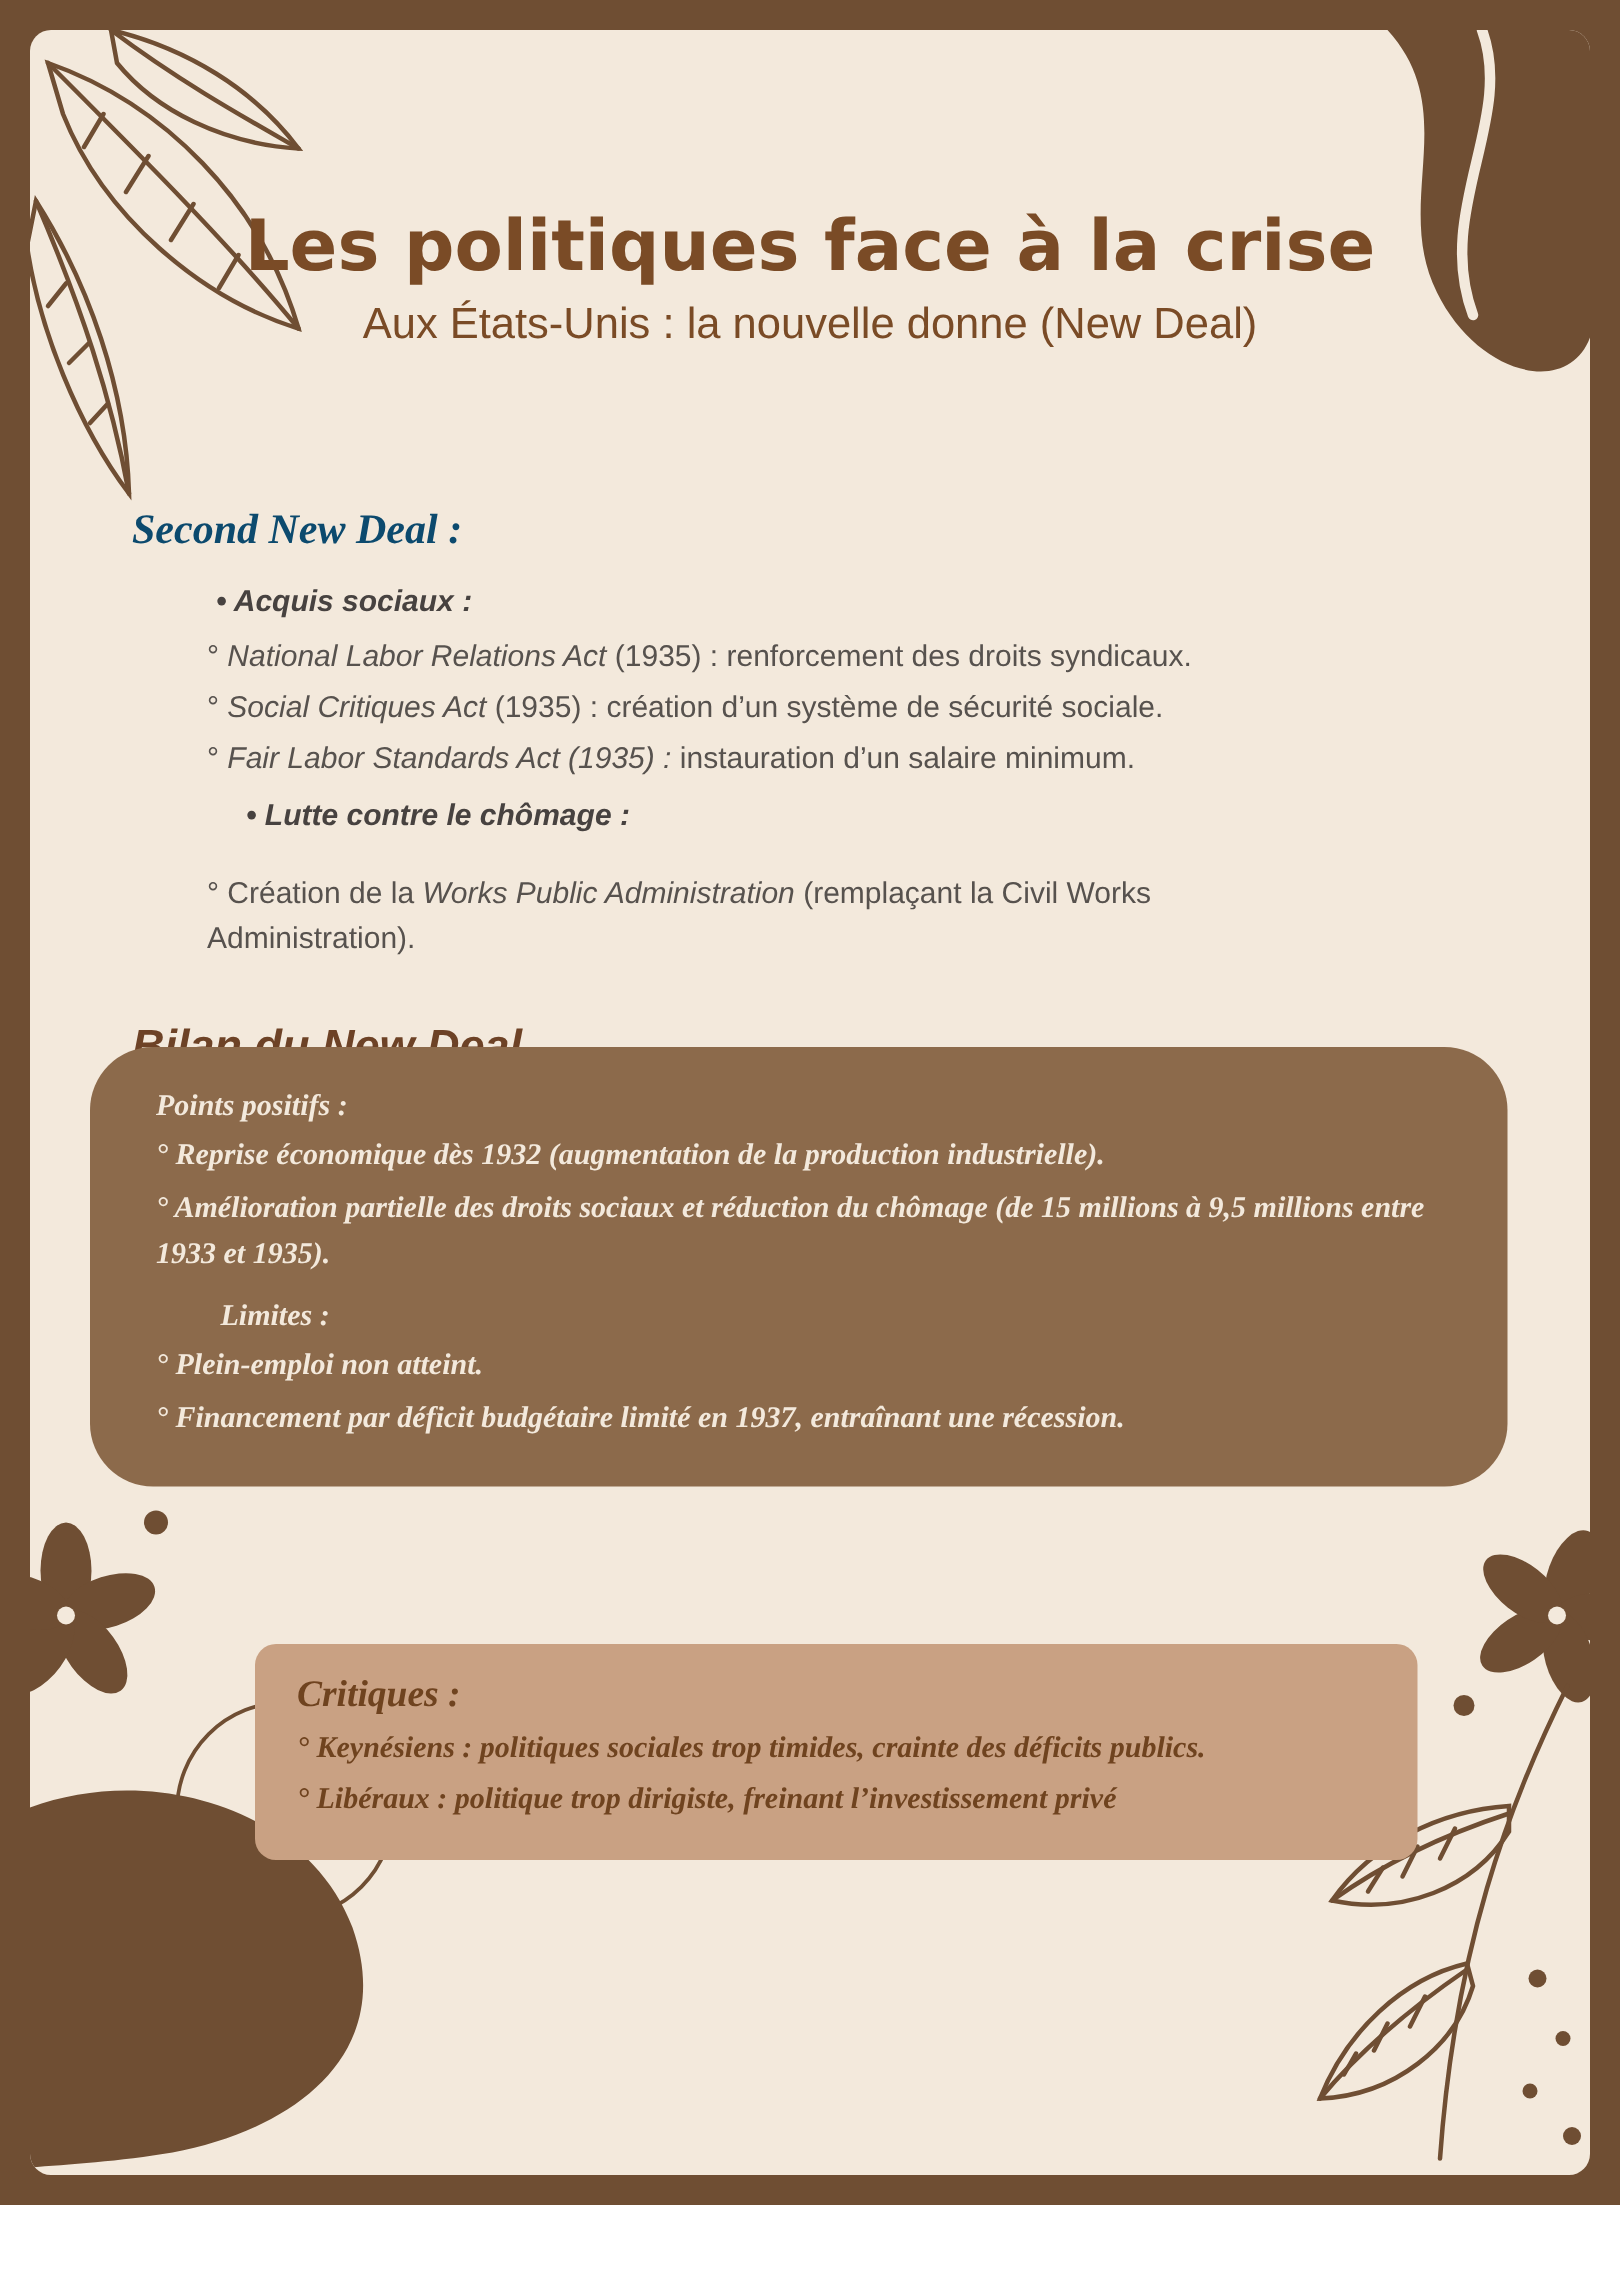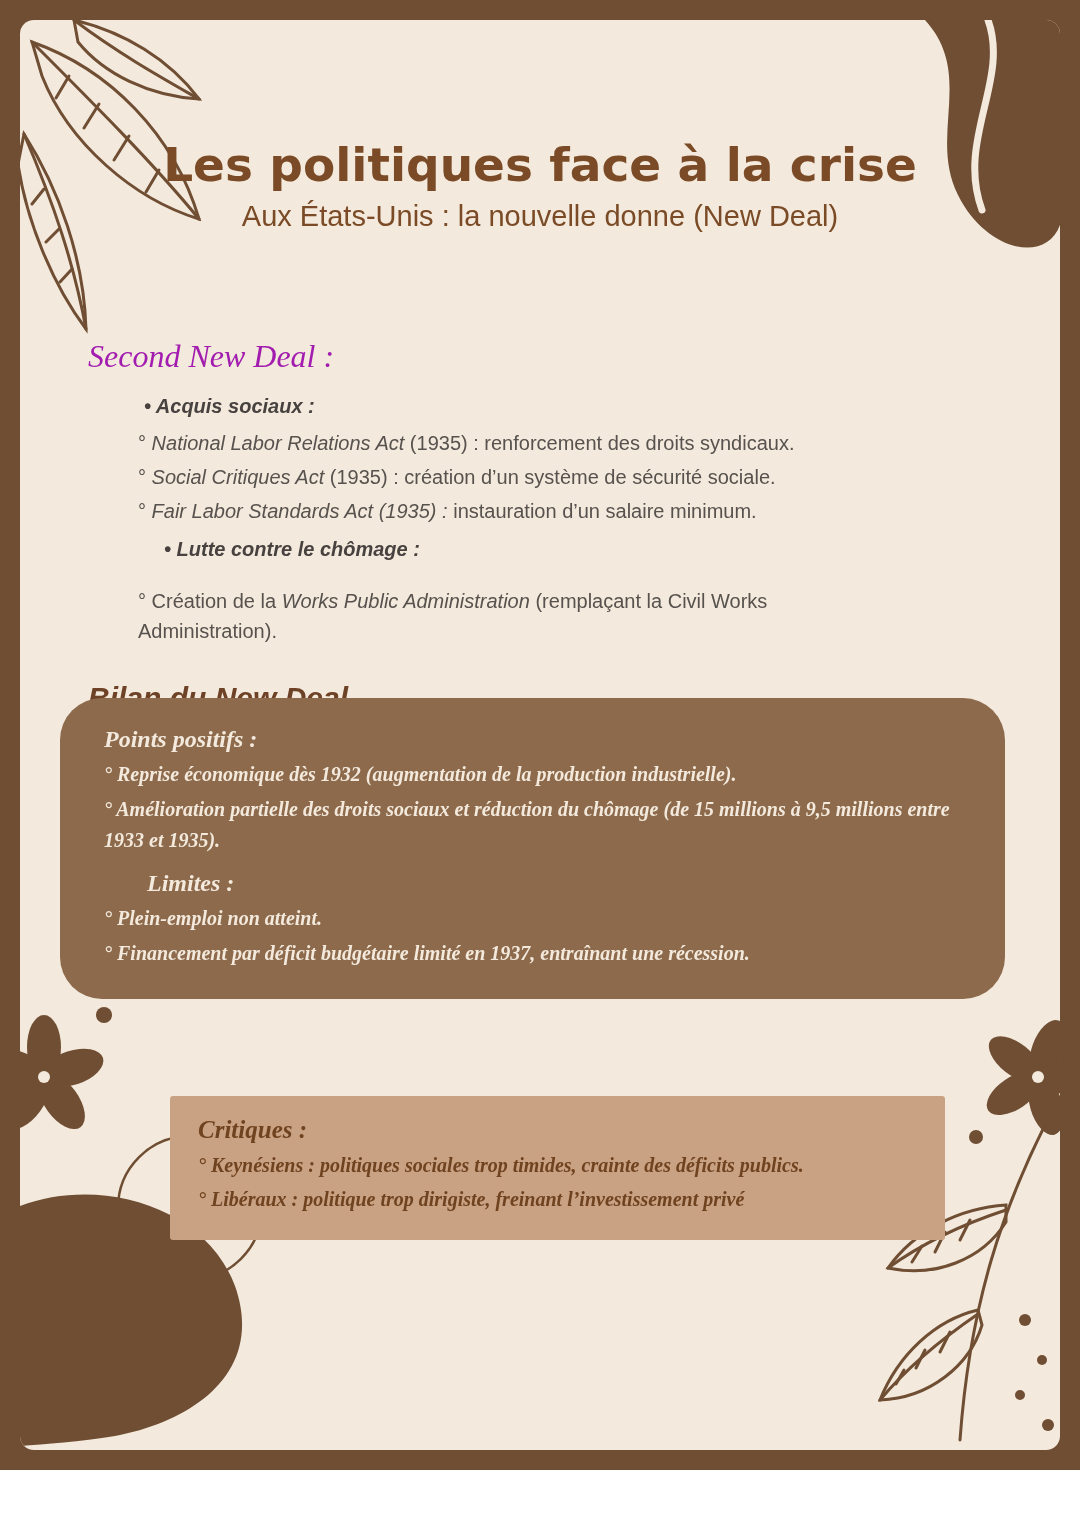--- a/index.html
+++ b/index.html
@@ -44,22 +44,22 @@
     color:#7a4b26;
   }
 
   .snd{
     position:absolute;top:318px;left:68px;width:900px;
     font-size:20px;color:#57524e;z-index:2;
   }
   .snd h3{
     margin:0 0 20px 0;
     font-family:"Liberation Serif",serif;
-    font-style:italic;font-weight:normal;
-    font-size:32px;color:#a21caf;
+    font-style:italic;font-weight:bold;
+    font-size:28px;color:#0c4a6e;
   }
   .bullet{
     margin:0 0 10px 56px;
     font-weight:bold;font-style:italic;
     color:#474240;
   }
   .bullet2{margin:12px 0 10px 76px;}
   .line{margin:0 0 4px 50px;line-height:1.5;}
   .line .it{font-style:italic;}
   .wpa{width:752px;margin-top:25px;}
@@ -75,32 +75,32 @@
     position:absolute;top:678px;left:40px;width:945px;
     box-sizing:border-box;
     background:#8c6a4b;
     border-radius:42px;
     padding:28px 44px 26px 44px;
     color:#f3e9dc;z-index:2;
     font-family:"Liberation Serif",serif;
     font-style:italic;font-weight:bold;
   }
   .bilan-box h4{
-    margin:0 0 6px 0;font-size:24px;
+    margin:0 0 6px 0;font-size:20px;
   }
   .bilan-box h4.mt{margin-top:14px;margin-left:43px;}
   .bilan-box p{
     margin:0 0 4px 0;font-size:20px;line-height:1.55;
   }
 
   .crit-box{
     position:absolute;top:1076px;left:150px;width:775px;
     box-sizing:border-box;
     background:#c9a183;
-    border-radius:3px;
+    border-radius:14px;
     padding:20px 13px 22px 28px;
     color:#6f431f;z-index:2;
     font-family:"Liberation Serif",serif;
     font-style:italic;font-weight:bold;
   }
   .crit-box h4{margin:0 0 6px 0;font-size:25px;}
   .crit-box p{margin:0 0 3px 0;font-size:20px;line-height:1.55;white-space:nowrap;}
 </style>
 </head>
 <body>

